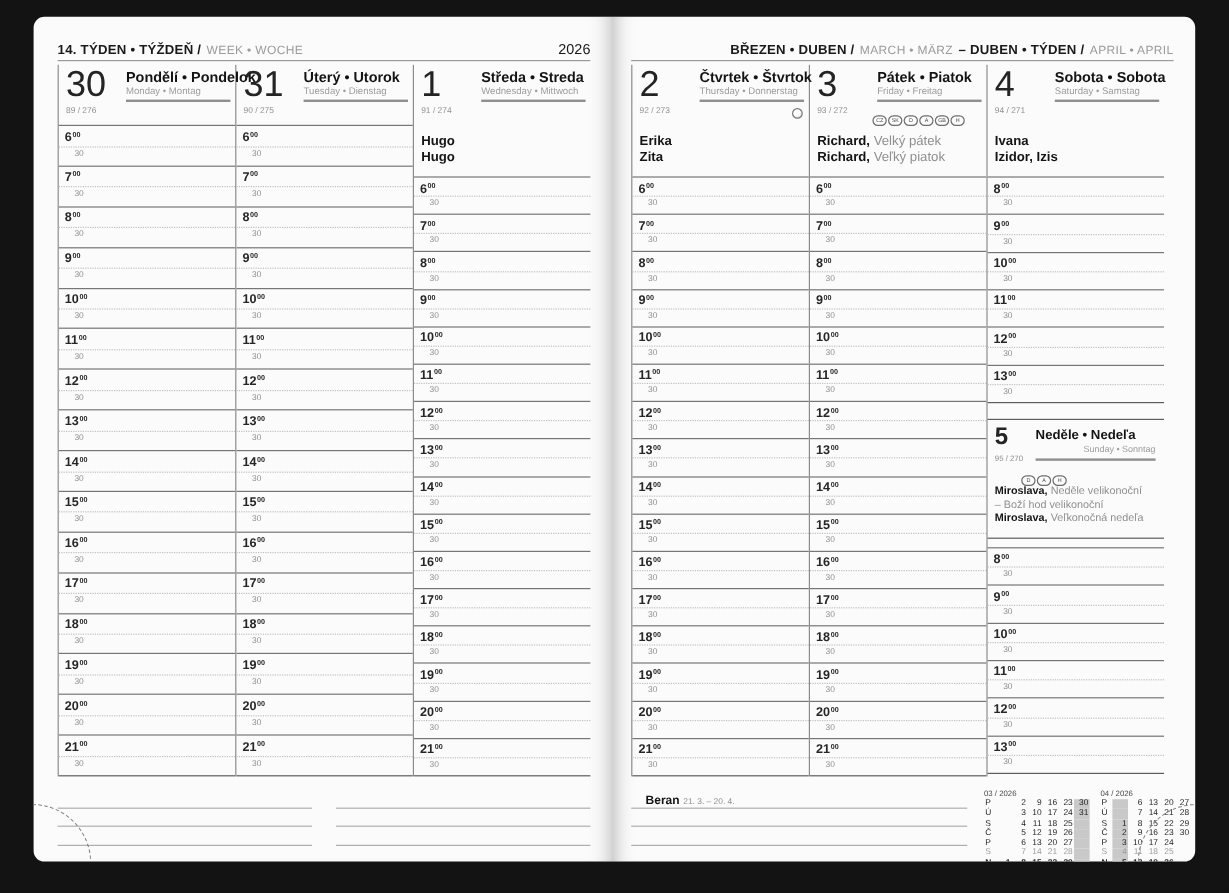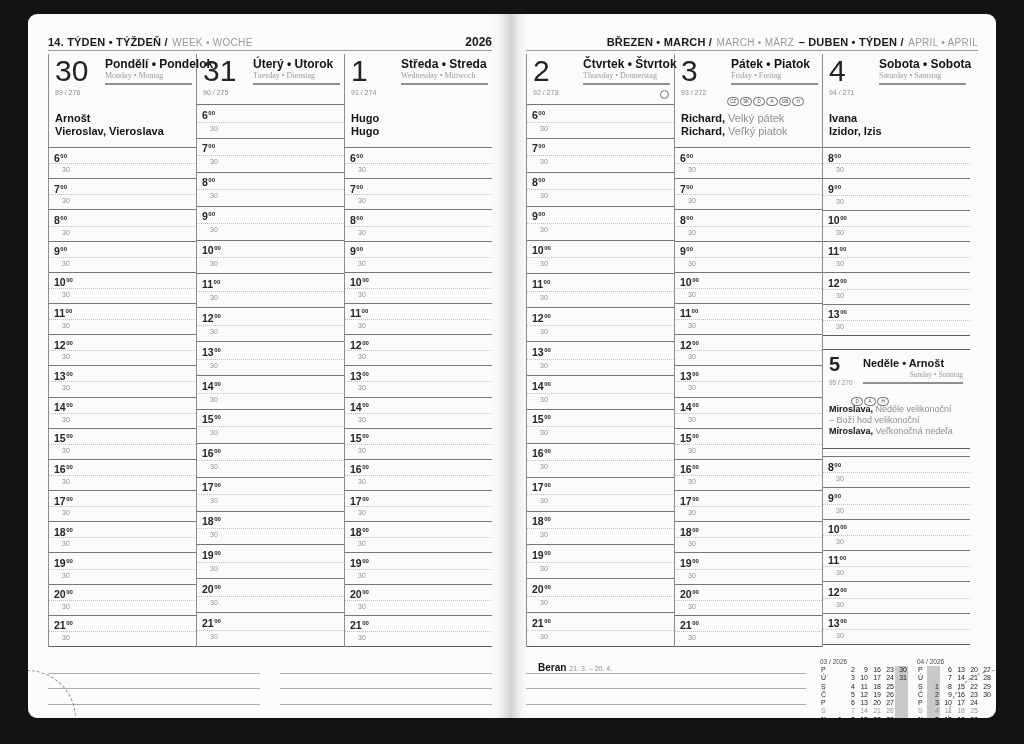--- a/index.html
+++ b/index.html
@@ -14,34 +14,34 @@
     box-shadow:inset -16px 0 18px -16px rgba(0,0,0,.30);}
   .page.right{left:510px;width:486px;border-radius:0 9px 9px 0;
     box-shadow:inset 16px 0 18px -16px rgba(0,0,0,.35);}
   .page-inner{position:relative;height:100%;box-sizing:border-box;padding:18px 18px 0 20px;}
   .page.right .page-inner{padding-left:16px;}
 
   
   .week-head{display:flex;justify-content:space-between;align-items:baseline;height:15px;}
   .hd-bold{font-weight:700;font-size:11px;letter-spacing:.2px;color:#1a1a1a;}
   .hd-light{font-weight:400;font-size:10px;letter-spacing:.3px;color:#9a9a9a;}
-  .hd-year{font-weight:700;font-size:12px;color:#1a1a1a;}
+  .hd-year{font-weight:400;font-size:12px;color:#1a1a1a;}
   .month-head{text-align:right;height:15px;white-space:nowrap;}
   .head-rule{border-bottom:1px solid #9b9b9b;margin-top:3px;}
 
   
   .cols{display:flex;height:593px;margin-top:3px;}
   .day-col{width:148px;box-sizing:border-box;border-left:1px solid #8d8d8d;
     display:flex;flex-direction:column;}
   .day-head{position:relative;height:48px;padding:2px 4px 0 6px;}
   .day-num{position:absolute;left:6px;top:0;font-size:30px;line-height:33px;font-weight:500;color:#242424;}
   .day-ord{position:absolute;left:6px;top:35px;font-size:7px;color:#8f8f8f;}
   .dh-right{margin-left:50px;padding-top:2px;}
   .dn-local{font-size:12px;font-weight:700;color:#141414;line-height:13px;white-space:nowrap;}
-  .dn-intl{font-size:8px;color:#9c9c9c;line-height:10px;white-space:nowrap;font-family:Liberation Serif, serif;}
+  .dn-intl{font-size:8px;color:#9c9c9c;line-height:10px;white-space:nowrap;}
   .dn-rule{height:2px;background:#8f8f8f;margin-top:2px;}
   .names{height:43px;padding:8px 2px 0 6px;box-sizing:border-box;}
   .name-line{font-size:11px;line-height:13px;white-space:nowrap;}
   .seg-b{font-weight:700;color:#141414;}
   .seg-l{font-weight:400;color:#8f8f8f;}
 
   
   .badges{white-space:nowrap;}
   .badges.inline{position:absolute;left:52px;top:35px;}
   .badges.below{position:absolute;left:28px;top:36px;}
@@ -121,24 +121,20 @@
         <div class="day-col">
           <div class="day-head">
             <div class="day-num">30</div>
             <div class="dh-right">
               <div class="dn-local">Pondělí • Pondelok</div>
               <div class="dn-intl">Monday • Montag</div>
               <div class="dn-rule"></div>
             </div>
             <div class="day-ord">89 / 276</div>
           </div>
-          <div class="names">
-            <div class="name-line"><span class="seg-b">Arnošt</span></div>
-            <div class="name-line"><span class="seg-b">Vieroslav, Vieroslava</span></div>
-          </div>
           <div class="time-grid grow">
             <div class="hour">
               <div class="h-row"><span class="h-num">6</span><span class="h-sup">00</span></div>
               <div class="m-row">30</div>
             </div>
             <div class="hour">
               <div class="h-row"><span class="h-num">7</span><span class="h-sup">00</span></div>
               <div class="m-row">30</div>
             </div>
             <div class="hour">
@@ -373,39 +369,43 @@
         <div class="note-line"></div>
       </div>
     </div>
   </div>
   <div class="corner-arc"></div>
 </div>
 
 <div class="page right">
   <div class="page-inner">
     <div class="month-head">
-      <span class="hd-bold">BŘEZEN • MARCH /</span>
+      <span class="hd-bold">BŘEZEN • DUBEN /</span>
       <span class="hd-light">MARCH • MÄRZ</span>
       <span class="hd-bold">– DUBEN • TÝDEN /</span>
       <span class="hd-light">APRIL • APRIL</span>
     </div>
     <div class="head-rule"></div>
 
     <div class="cols" id="right-cols">
         <div class="day-col">
           <div class="day-head">
             <div class="day-num">2</div>
             <div class="dh-right">
               <div class="dn-local">Čtvrtek • Štvrtok</div>
               <div class="dn-intl">Thursday • Donnerstag</div>
               <div class="dn-rule"></div>
             </div>
             <div class="day-ord">92 / 273</div>
             <span class="moon"></span>
           </div>
+          <div class="names">
+            <div class="name-line"><span class="seg-b">Erika</span></div>
+            <div class="name-line"><span class="seg-b">Zita</span></div>
+          </div>
           <div class="time-grid grow">
             <div class="hour">
               <div class="h-row"><span class="h-num">6</span><span class="h-sup">00</span></div>
               <div class="m-row">30</div>
             </div>
             <div class="hour">
               <div class="h-row"><span class="h-num">7</span><span class="h-sup">00</span></div>
               <div class="m-row">30</div>
             </div>
             <div class="hour">
@@ -586,21 +586,21 @@
             <div class="hour">
               <div class="h-row"><span class="h-num">13</span><span class="h-sup">00</span></div>
               <div class="m-row">30</div>
             </div>
           </div>
           <div class="spacer"></div>
           <div class="sunday-block">
             <div class="day-head small">
               <div class="day-num">5</div>
               <div class="dh-right">
-                <div class="dn-local">Neděle • Arnošt</div>
+                <div class="dn-local">Neděle • Nedeľa</div>
                 <div class="dn-intl">Sunday • Sonntag</div>
                 <div class="dn-rule"></div>
               </div>
               <div class="day-ord">95 / 270</div>
               <div class="badges below"><span class="badge">D</span><span class="badge">A</span><span class="badge">H</span></div>
             </div>
             <div class="names small">
               <div class="name-line"><span class="seg-b">Miroslava,</span><span class="seg-l"> Neděle velikonoční</span></div>
               <div class="name-line"><span class="seg-l">– Boží hod velikonoční</span></div>
               <div class="name-line"><span class="seg-b">Miroslava,</span><span class="seg-l"> Veľkonočná nedeľa</span></div>

